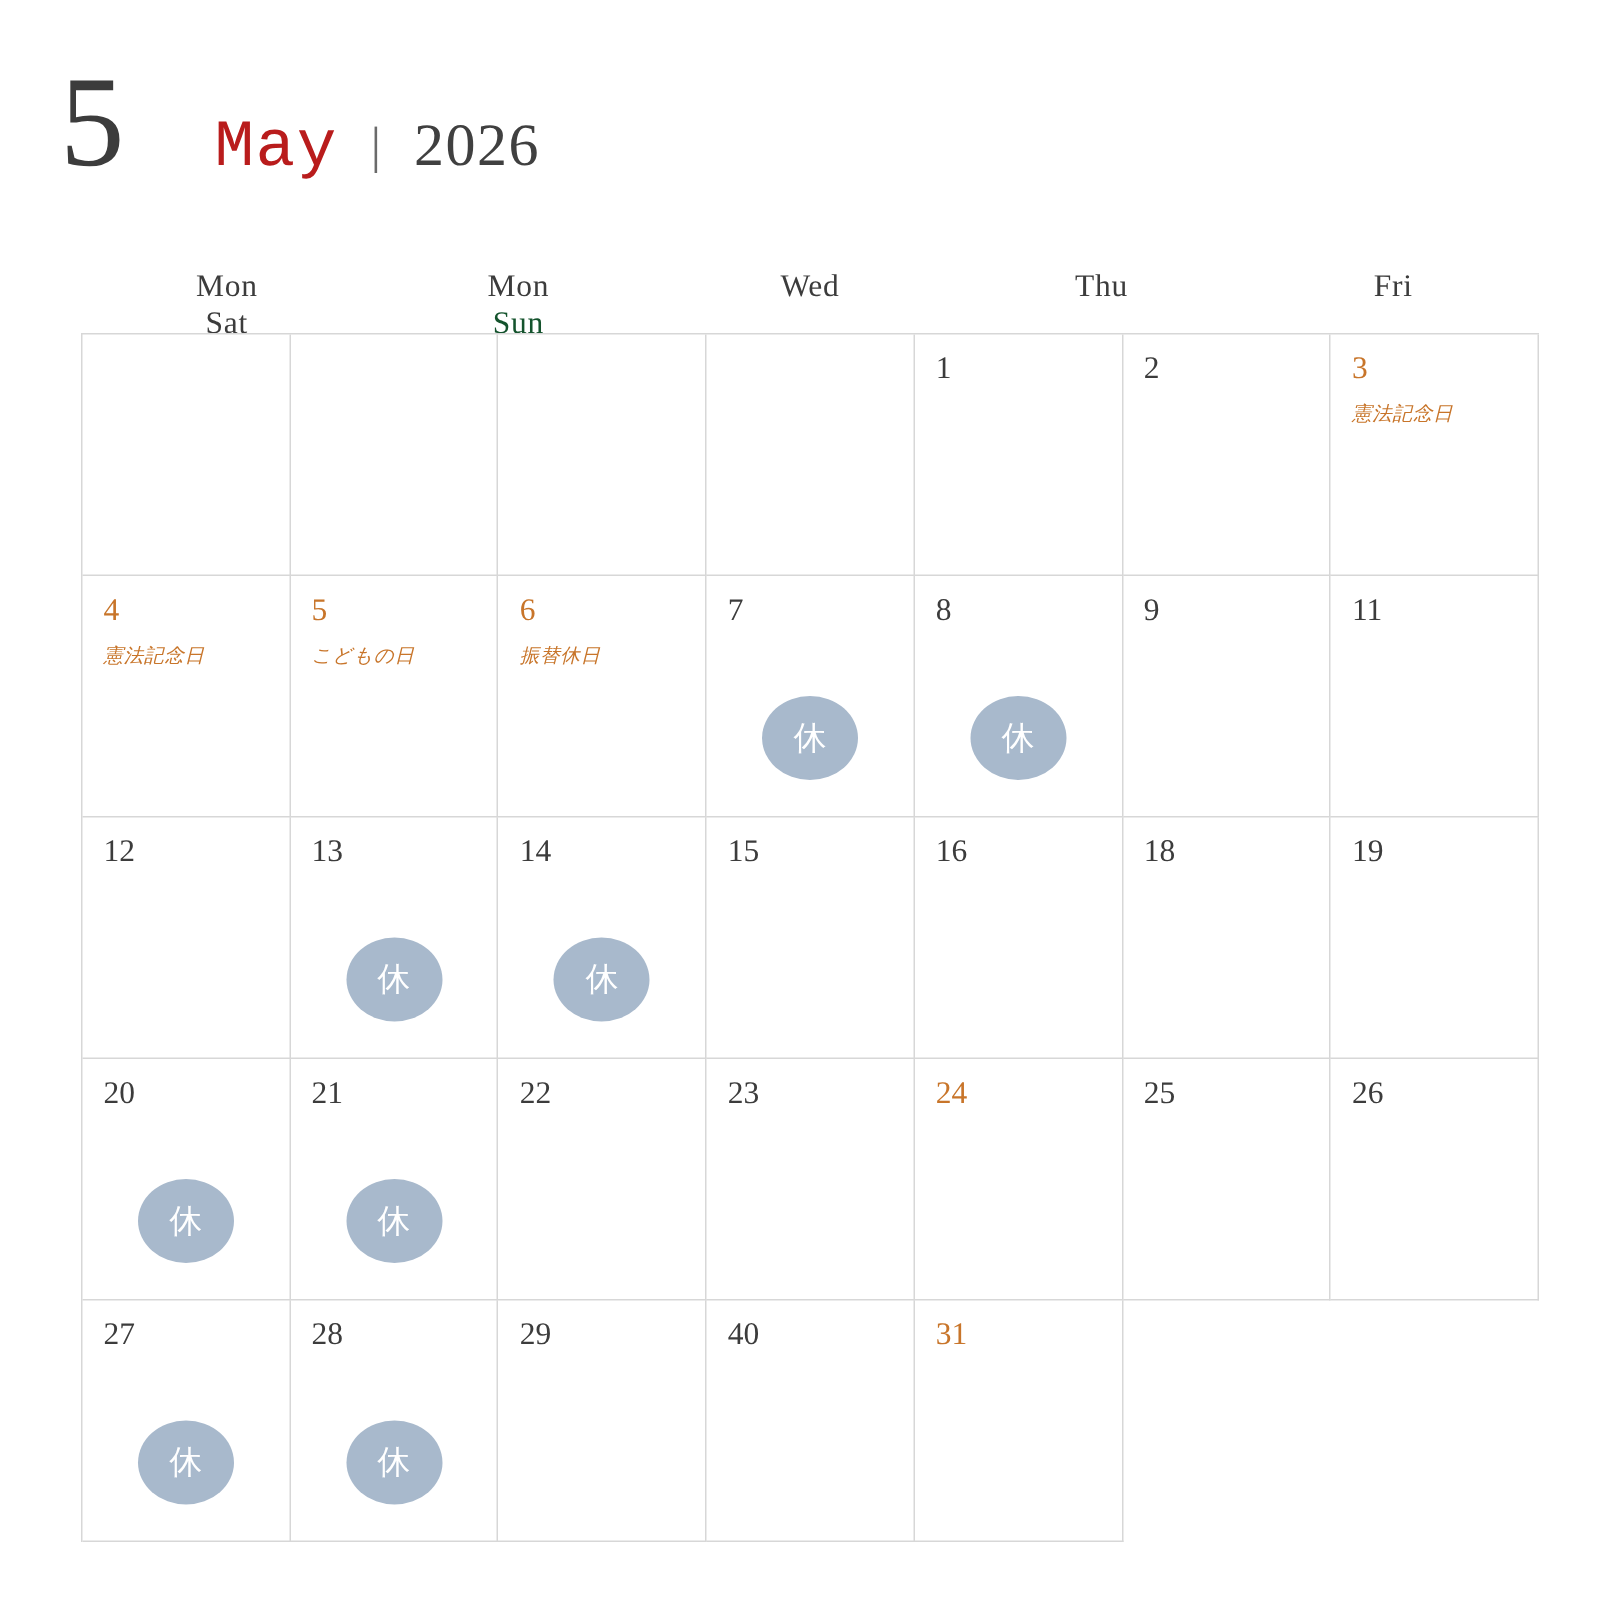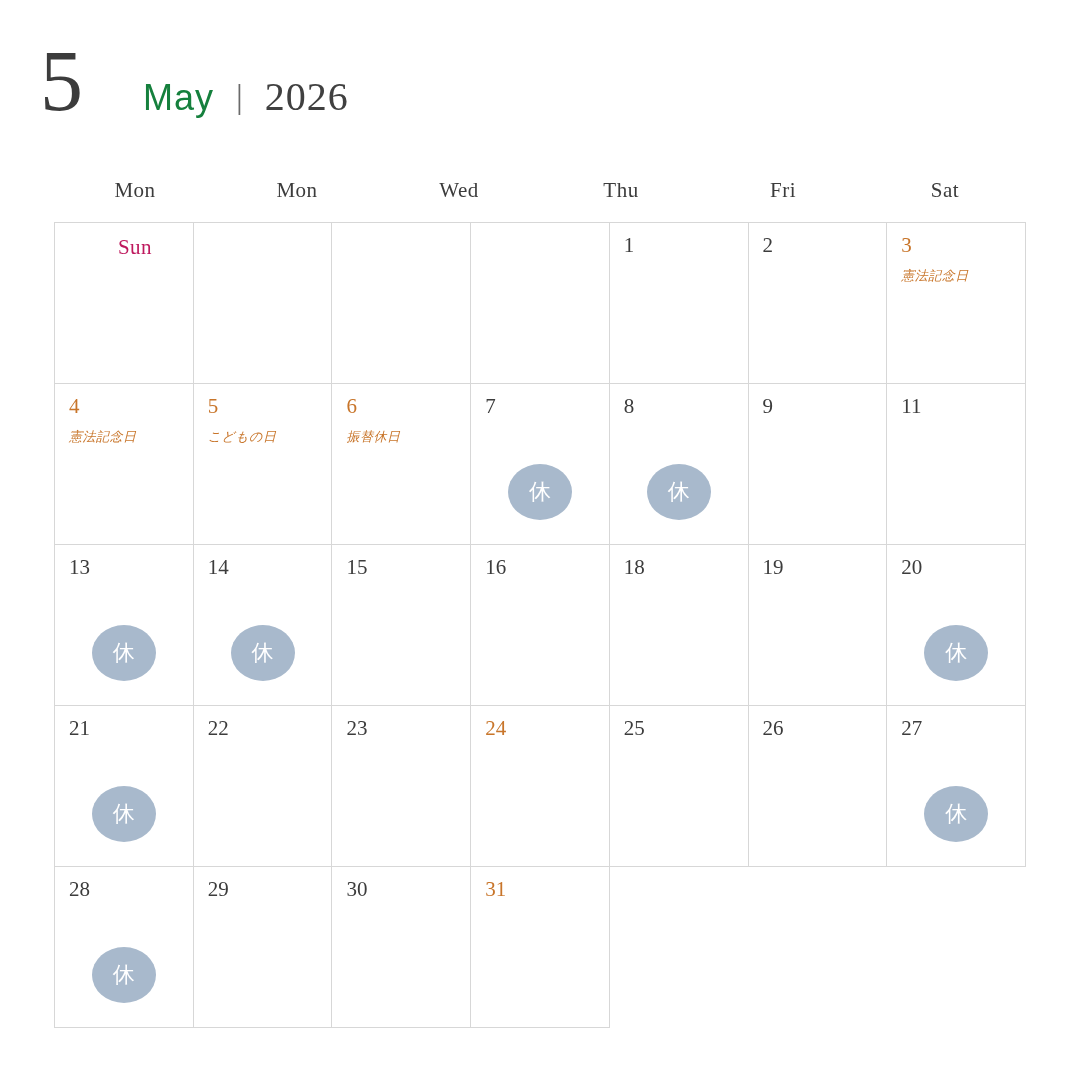--- a/index.html
+++ b/index.html
@@ -31,24 +31,24 @@
   }
   .month-num {
     font-family: "Liberation Serif", serif;
     font-size: 86px;
     line-height: 86px;
     font-weight: 400;
     color: #3c3c3c;
     letter-spacing: 0;
   }
   .month-name {
-    font-family: Liberation Sans, sans-serif;
-    font-size: 36px;
+    font-family: Liberation Mono, monospace;
+    font-size: 44px;
     line-height: 40px;
-    color: #15803d;
+    color: #b91c1c;
     margin-left: 60px;
     letter-spacing: 1px;
   }
   .header-sep {
     font-family: "Liberation Serif", serif;
     font-size: 34px;
     line-height: 34px;
     color: #6a6a6a;
     margin-left: 22px;
     margin-right: 22px;
@@ -63,32 +63,31 @@
     letter-spacing: 1px;
   }
 
   
   .weekdays {
     position: absolute;
     left: 54px;
     top: 178px;
     width: 972px;
     display: grid;
-    grid-template-columns: repeat(6, 1fr);
+    grid-template-columns: repeat(5, 1fr);
   }
   .weekday {
     text-align: center;
     font-size: 21px;
     color: #3c3c3c;
     font-family: "Liberation Serif", serif;
     letter-spacing: 0.5px;
   }
   .weekday.sun {
-    color: #be185d;
-    margin-top: 32px;
+    color: #14532d;
   }
 
   
   .grid {
     position: absolute;
     left: 54px;
     top: 222px;
     width: 972px;
     height: 806px;
     display: grid;
@@ -201,20 +200,23 @@
         <div class="daynum">8</div>
         <div class="closed-badge">休</div>
       </div>
       <div class="cell">
         <div class="daynum">9</div>
       </div>
       <div class="cell">
         <div class="daynum">11</div>
       </div>
       <div class="cell">
+        <div class="daynum">12</div>
+      </div>
+      <div class="cell">
         <div class="daynum">13</div>
         <div class="closed-badge">休</div>
       </div>
       <div class="cell">
         <div class="daynum">14</div>
         <div class="closed-badge">休</div>
       </div>
       <div class="cell">
         <div class="daynum">15</div>
       </div>
@@ -255,20 +257,20 @@
         <div class="closed-badge">休</div>
       </div>
       <div class="cell">
         <div class="daynum">28</div>
         <div class="closed-badge">休</div>
       </div>
       <div class="cell">
         <div class="daynum">29</div>
       </div>
       <div class="cell">
-        <div class="daynum">30</div>
+        <div class="daynum">40</div>
       </div>
       <div class="cell sun">
         <div class="daynum">31</div>
       </div>
     </div>
 
 </div>
 
 </body></html>

